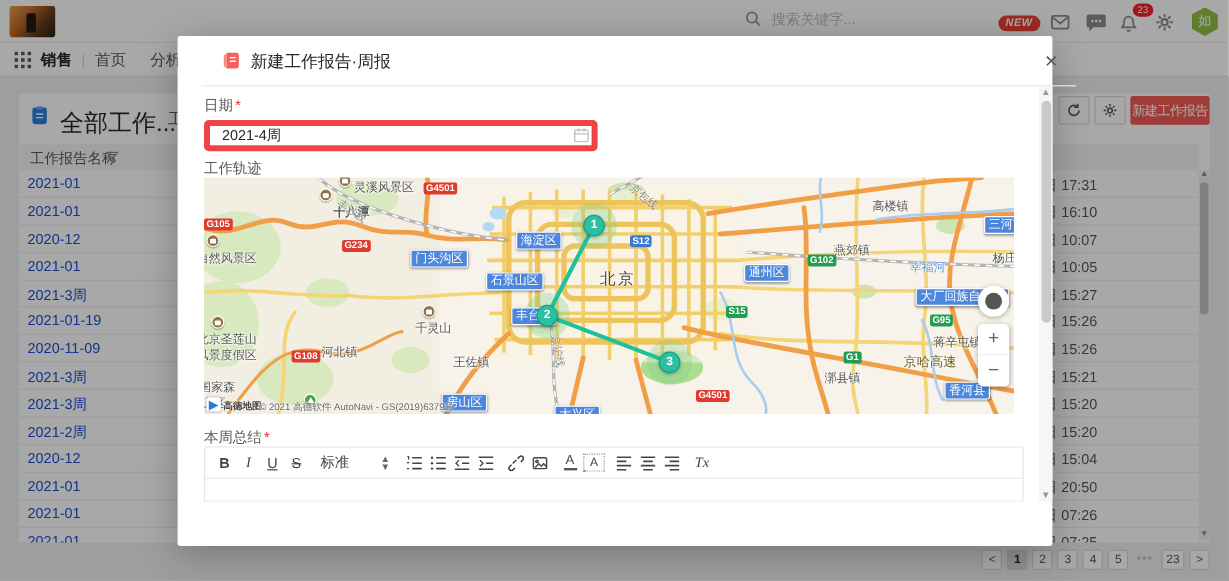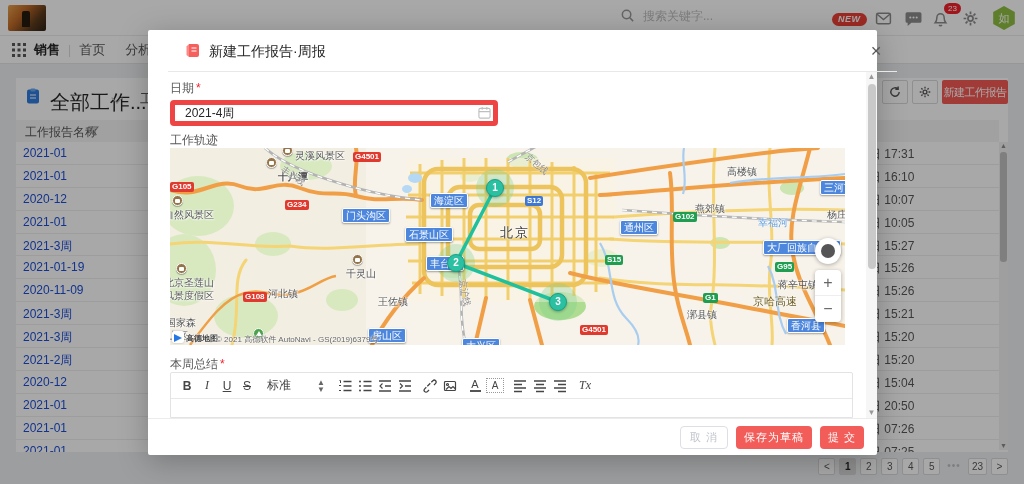--- a/index.html
+++ b/index.html
@@ -529,19 +529,14 @@
       </div>
       <div class="econtent"></div>
     </div>
 
     <div class="m-scroll">
       <div class="ar" style="top:0">▲</div>
       <div class="thumb"></div>
       <div class="ar" style="bottom:0">▼</div>
     </div>
 
-    <div class="m-foot">
-      <button class="btn-cancel">取 消</button>
-      <button class="btn-red">保存为草稿</button>
-      <button class="btn-red">提 交</button>
-    </div>
   </div>
 </div>
 
 </body></html>

